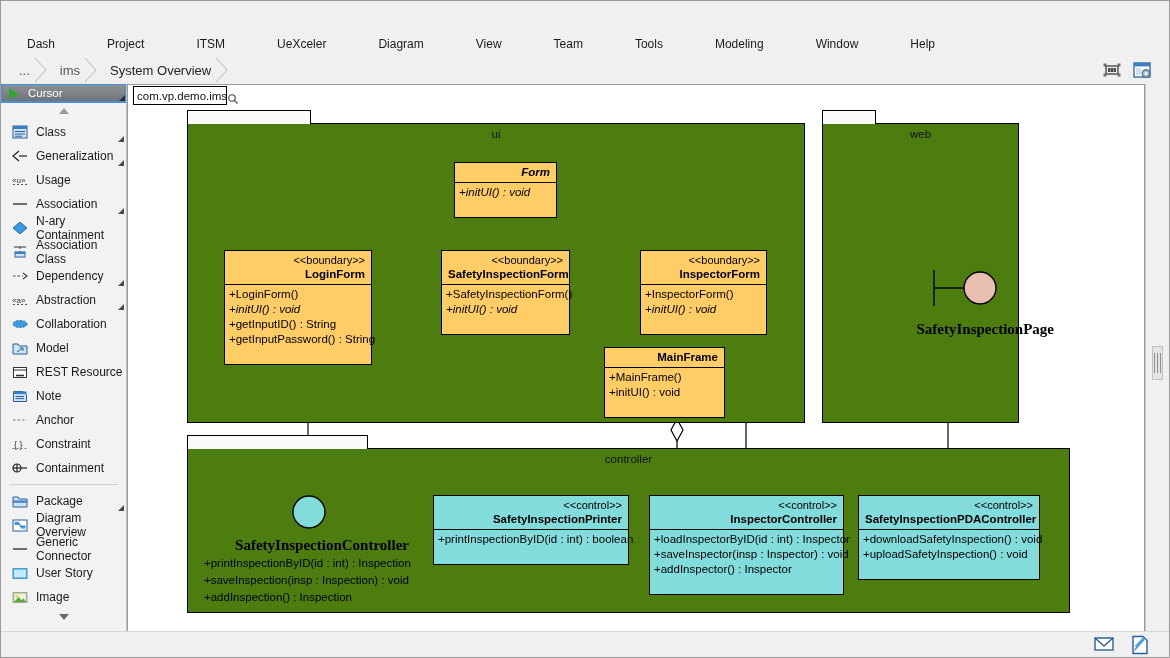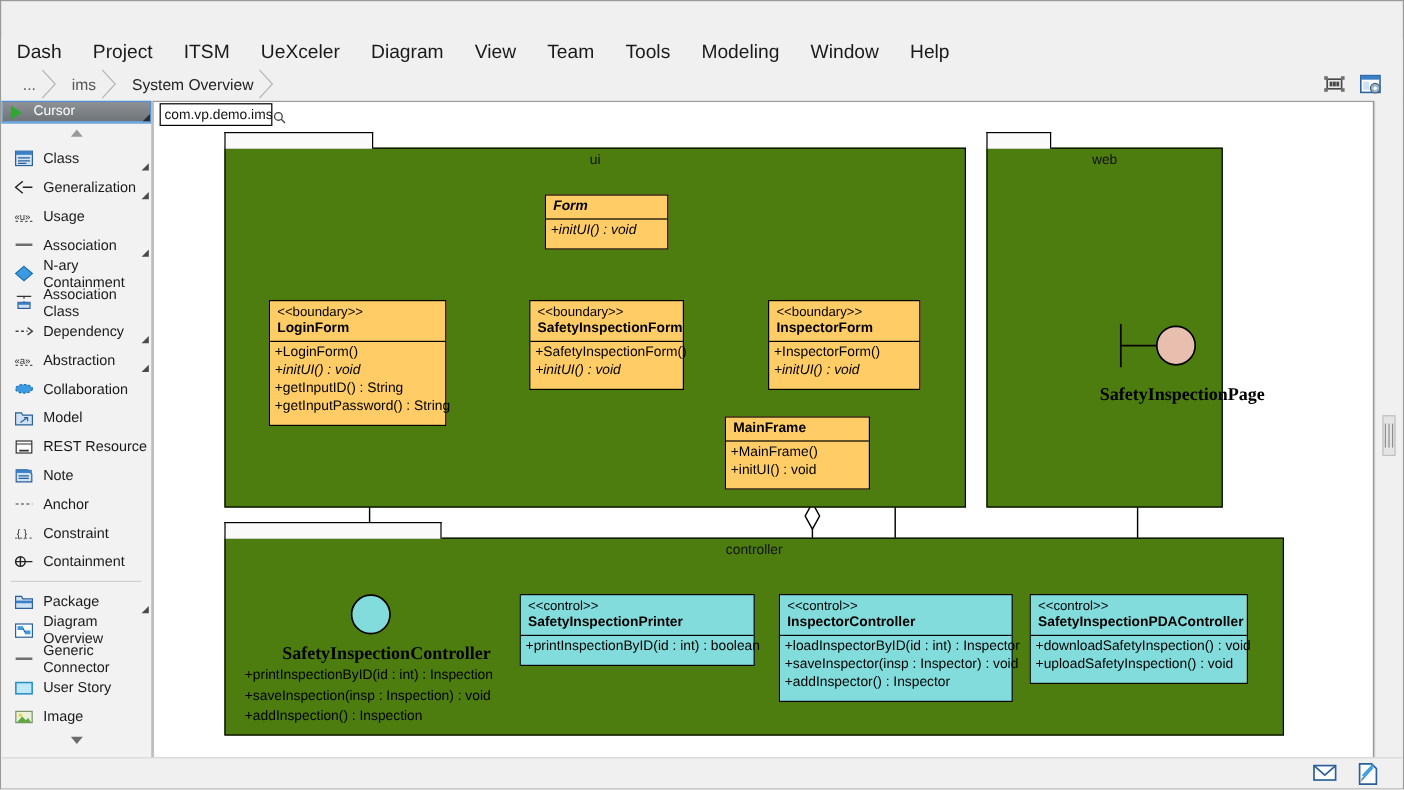--- a/index.html
+++ b/index.html
@@ -45,21 +45,21 @@
   }
   .winbtn svg { display: block; }
 
   
   #menubar {
     position: absolute; left: 0; top: 31px; width: 1168px; height: 24px;
     background: #f0f0f0; display: flex; align-items: center;
     border-bottom: 1px solid #f0f0f0;
   }
   .menu-item {
-    font-size: 16px; color: #1a1a1a; padding: 3px 13px; white-space: nowrap;
+    font-size: 12px; color: #1a1a1a; padding: 3px 26px; white-space: nowrap;
   }
 
   
   #breadcrumb-bar {
     position: absolute; left: 0; top: 55px; width: 1168px; height: 28px;
     background: #f0f0f0;
   }
   #breadcrumb { position: absolute; left: 8px; top: 2px; display: flex; height: 24px; }
   .crumb {
     position: relative; display: flex; align-items: center;
@@ -159,27 +159,27 @@
   .pkg-name {
     position: absolute; top: 4px; left: 0; right: 0; text-align: center;
     font-size: 11.5px; color: #111;
   }
   .cls {
     position: absolute; border: 1px solid #000; background: #ffcc66;
     font-size: 11.5px; color: #000;
   }
   .cls.ctrl { background: #82dcdc; }
   .cls .head {
-    border-bottom: 1px solid #000; text-align: left;
+    border-bottom: 1px solid #000; text-align: right;
     padding: 2px 6px 3px;
   }
   .cls .stereo { font-size: 11px; line-height: 14px; }
   .cls .cname { font-weight: bold; line-height: 14px; }
   .cls .cname.abs { font-style: italic; }
-  .cls .body { padding: 2px 4px 7px 4px; }
+  .cls .body { padding: 2px 4px 17px 4px; }
   .cls .body div { line-height: 15px; white-space: nowrap; }
   .cls .body div.it { font-style: italic; }
   .bnd { position: absolute; }
   .iface-name {
     position: absolute; font-size: 15px; font-weight: bold; color: #000;
     text-align: right; white-space: nowrap; font-family: Liberation Serif, serif;
   }
   svg.overlay { position: absolute; left: 0; top: 0; overflow: visible; }
 </style>
 </head>

